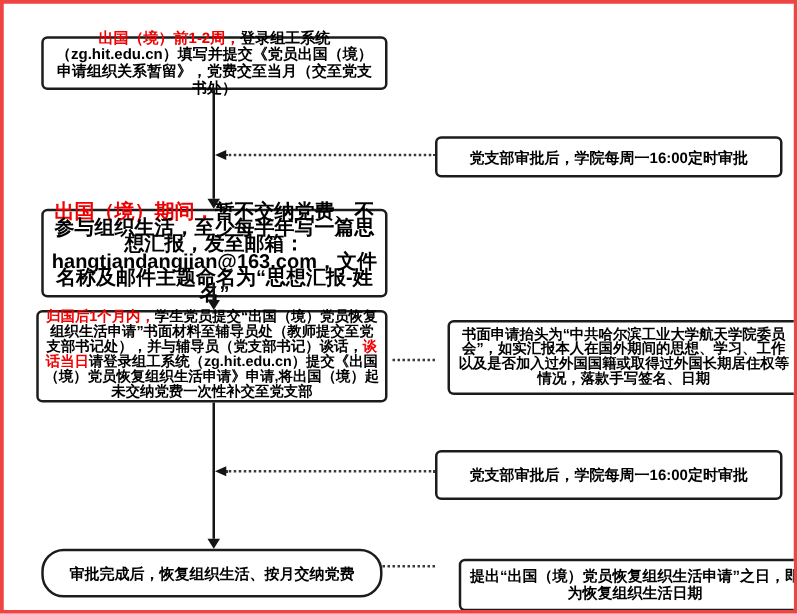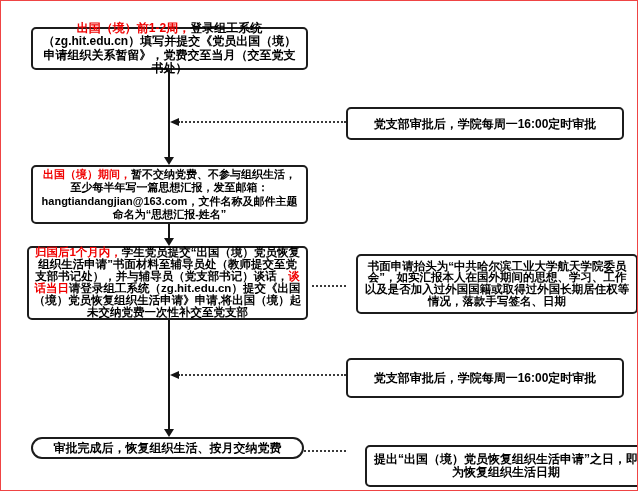--- a/index.html
+++ b/index.html
@@ -1,20 +1,20 @@
 <!DOCTYPE html>
 <html style="--highlight: #f00000;"><head>
 <meta charset="utf-8">
 <style>
   html,body{margin:0;padding:0;background:#ffffff;}
   #canvas{
     position:relative;
     width:638px;height:491px;
     background:#ffffff;
-    border:1px solid #ef4444;
+    border:3px solid #ef4444;
     box-sizing:border-box;
     font-family:"Liberation Sans","DejaVu Sans",sans-serif;
     font-weight:700;
     color:#000;
     overflow:hidden;
   }
   .box{
     position:absolute;
     border:2px solid #1c1c1c;
     border-radius:5px;
@@ -23,25 +23,25 @@
     display:flex;
     align-items:center;
     justify-content:center;
     text-align:center;
     padding:2px 6px;
   }
   .box .txt{display:inline;}
   .hl{color:var(--highlight,#f00000);}
   .b1{left:30px;top:26px;width:277px;height:43px;font-size:12px;line-height:13.5px;}
   .b2{left:345px;top:106px;width:278px;height:33px;font-size:12px;line-height:14px;}
-  .b3{left:30px;top:164px;width:277px;height:59px;font-size:11px;line-height:13.2px;}
+  .b3{left:30px;top:164px;width:277px;height:71px;font-size:16px;line-height:13.2px;}
   .b4{left:26px;top:245px;width:281px;height:74px;font-size:11.5px;line-height:11.9px;padding:2px 4px;}
   .b5{left:345px;top:253px;width:282px;height:60px;font-size:11.5px;line-height:11.6px;padding:2px 4px;margin-left:10px;}
   .b6{left:345px;top:357px;width:278px;height:40px;font-size:12px;line-height:14px;}
-  .b7{left:30px;top:436px;width:273px;height:22px;font-size:12px;line-height:14px;border-radius:18px;}
+  .b7{left:30px;top:436px;width:273px;height:39px;font-size:12px;line-height:14px;border-radius:18px;}
   .b8{left:364px;top:432px;width:282px;height:42px;font-size:12px;line-height:13.5px;margin-top:12px;}
   .vline{position:absolute;width:2px;background:#141414;}
   .v1{left:167px;top:69px;height:87px;}
   .v2{left:167px;top:223px;height:14px;}
   .v3{left:167px;top:319px;height:109px;}
   .dash{position:absolute;height:0;border-top:2px dotted #3a3a3a;}
   .d1{left:177px;top:120px;width:168px;}
   .d2{left:311px;top:284px;width:34px;}
   .d3{left:177px;top:373px;width:168px;}
   .d4{left:303px;top:449px;width:42px;}

